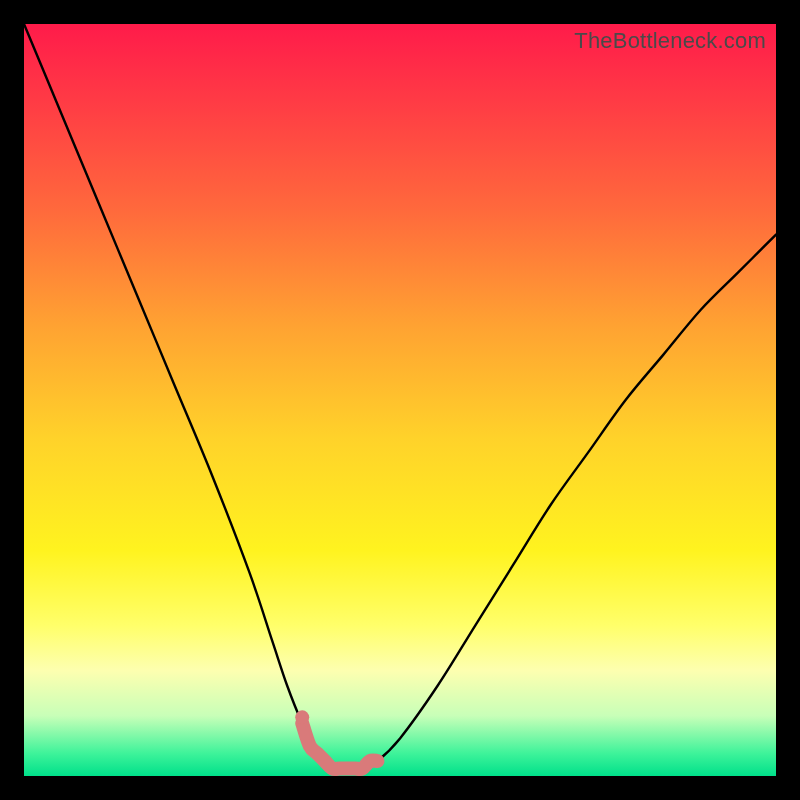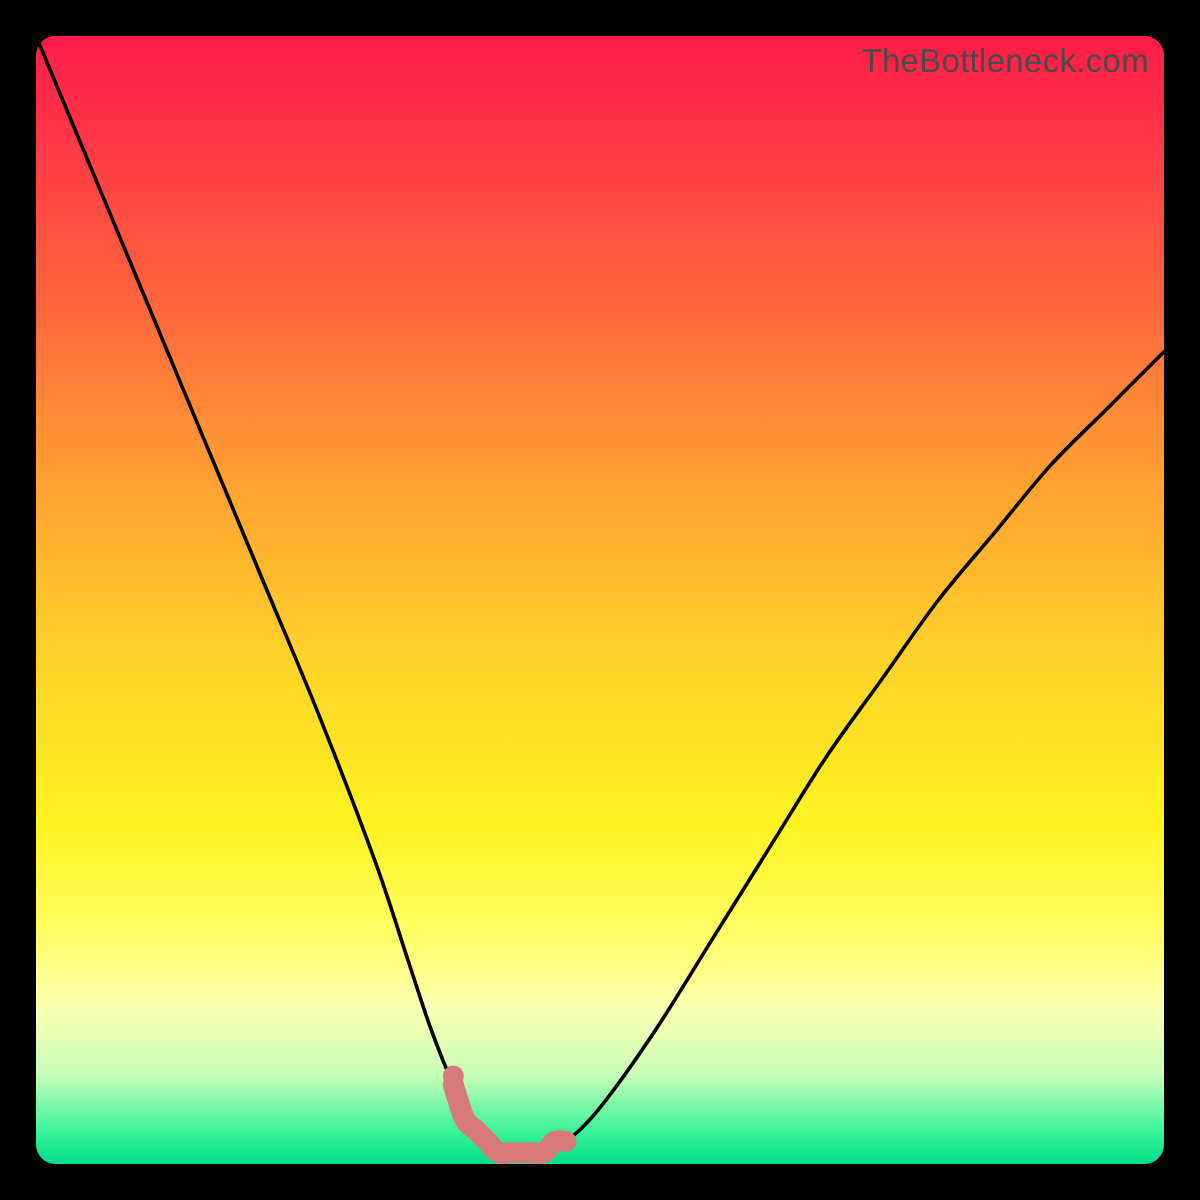--- a/index.html
+++ b/index.html
@@ -24,21 +24,20 @@
       #ff6a3c 25%,
       #ffa232 40%,
       #ffd22a 55%,
       #fff31f 70%,
       #ffff6a 80%,
       #fdffb0 86%,
       #c8ffb8 92%,
       #3ef39a 97%,
       #00e08a 100%
     );
-    border-radius: 13px;
   }
   .watermark {
     position: absolute;
     top: 4px;
     right: 10px;
     color: #4a4a4a;
     font-size: 22px;
     font-weight: 400;
     letter-spacing: 0.2px;
     user-select: none;

